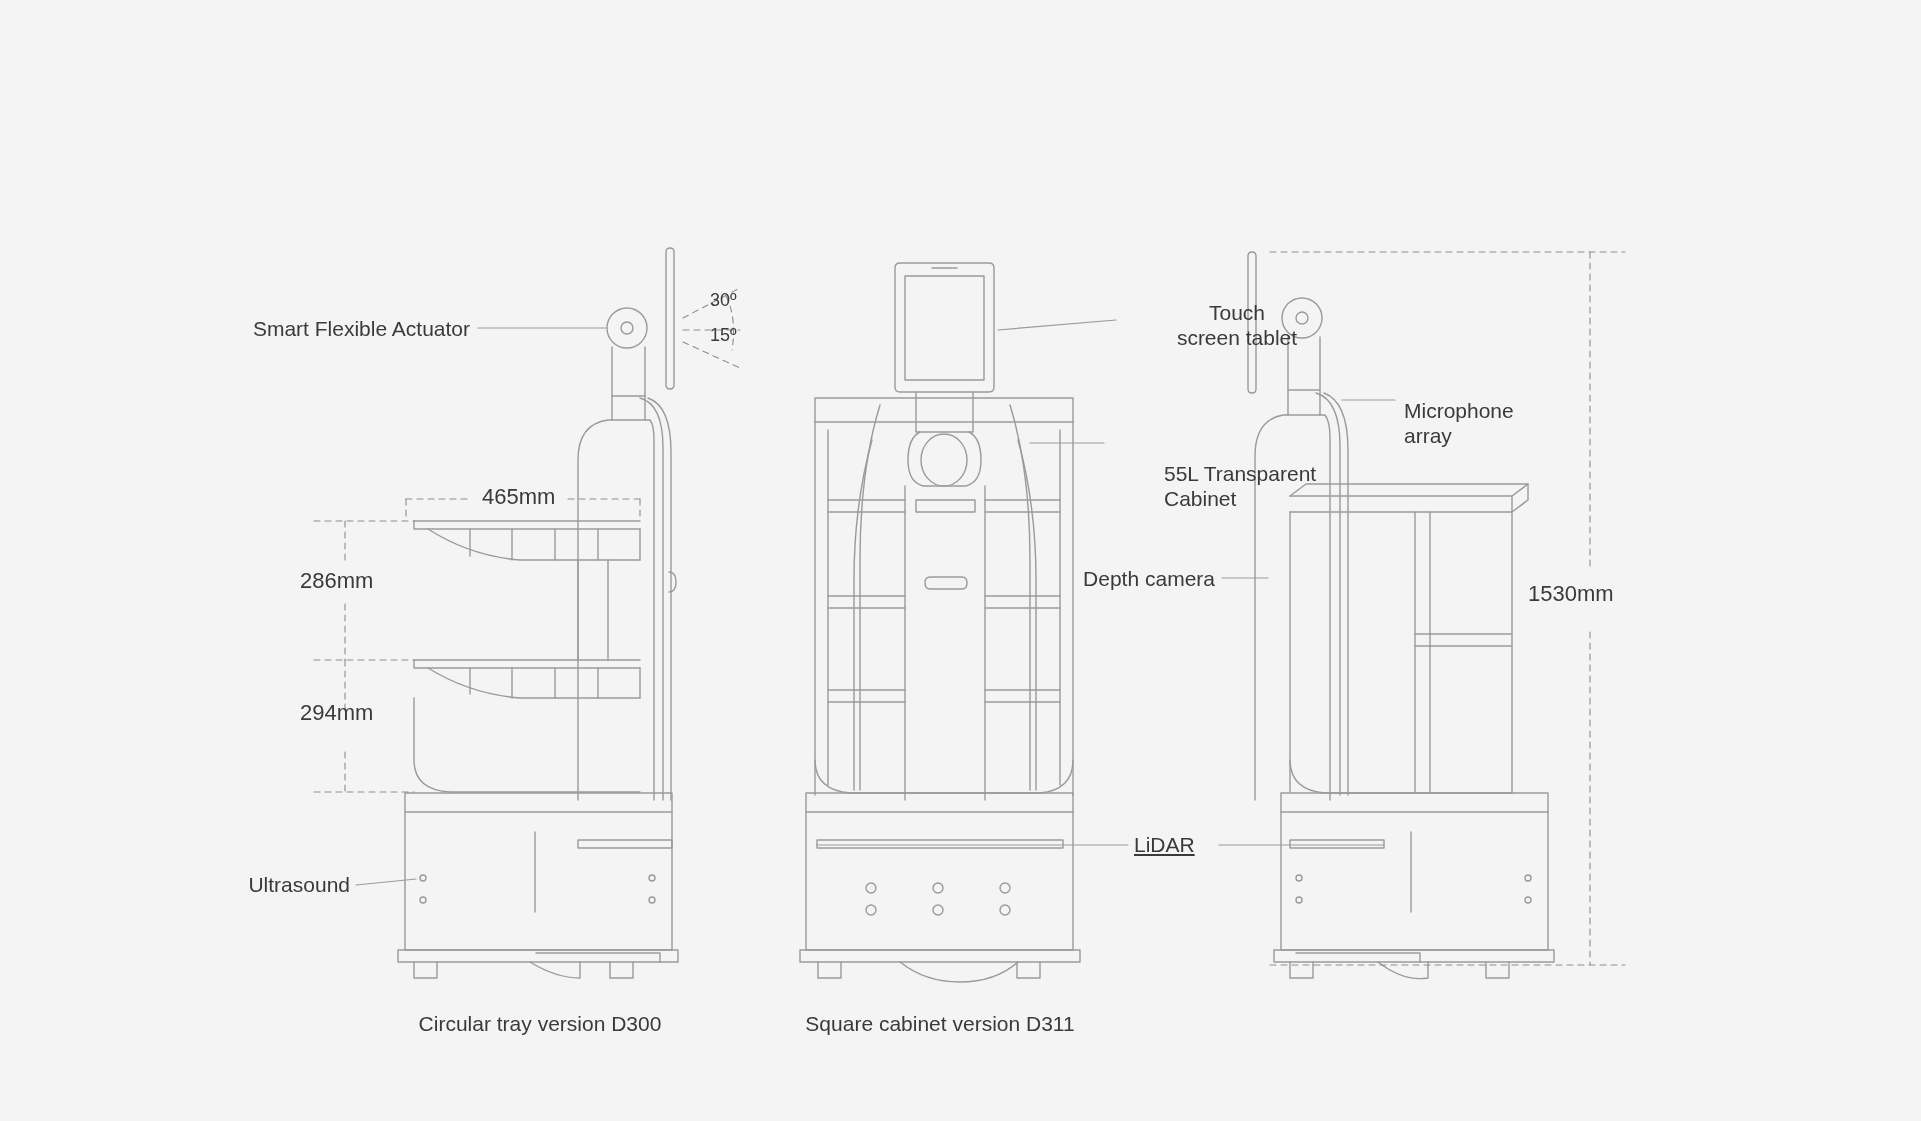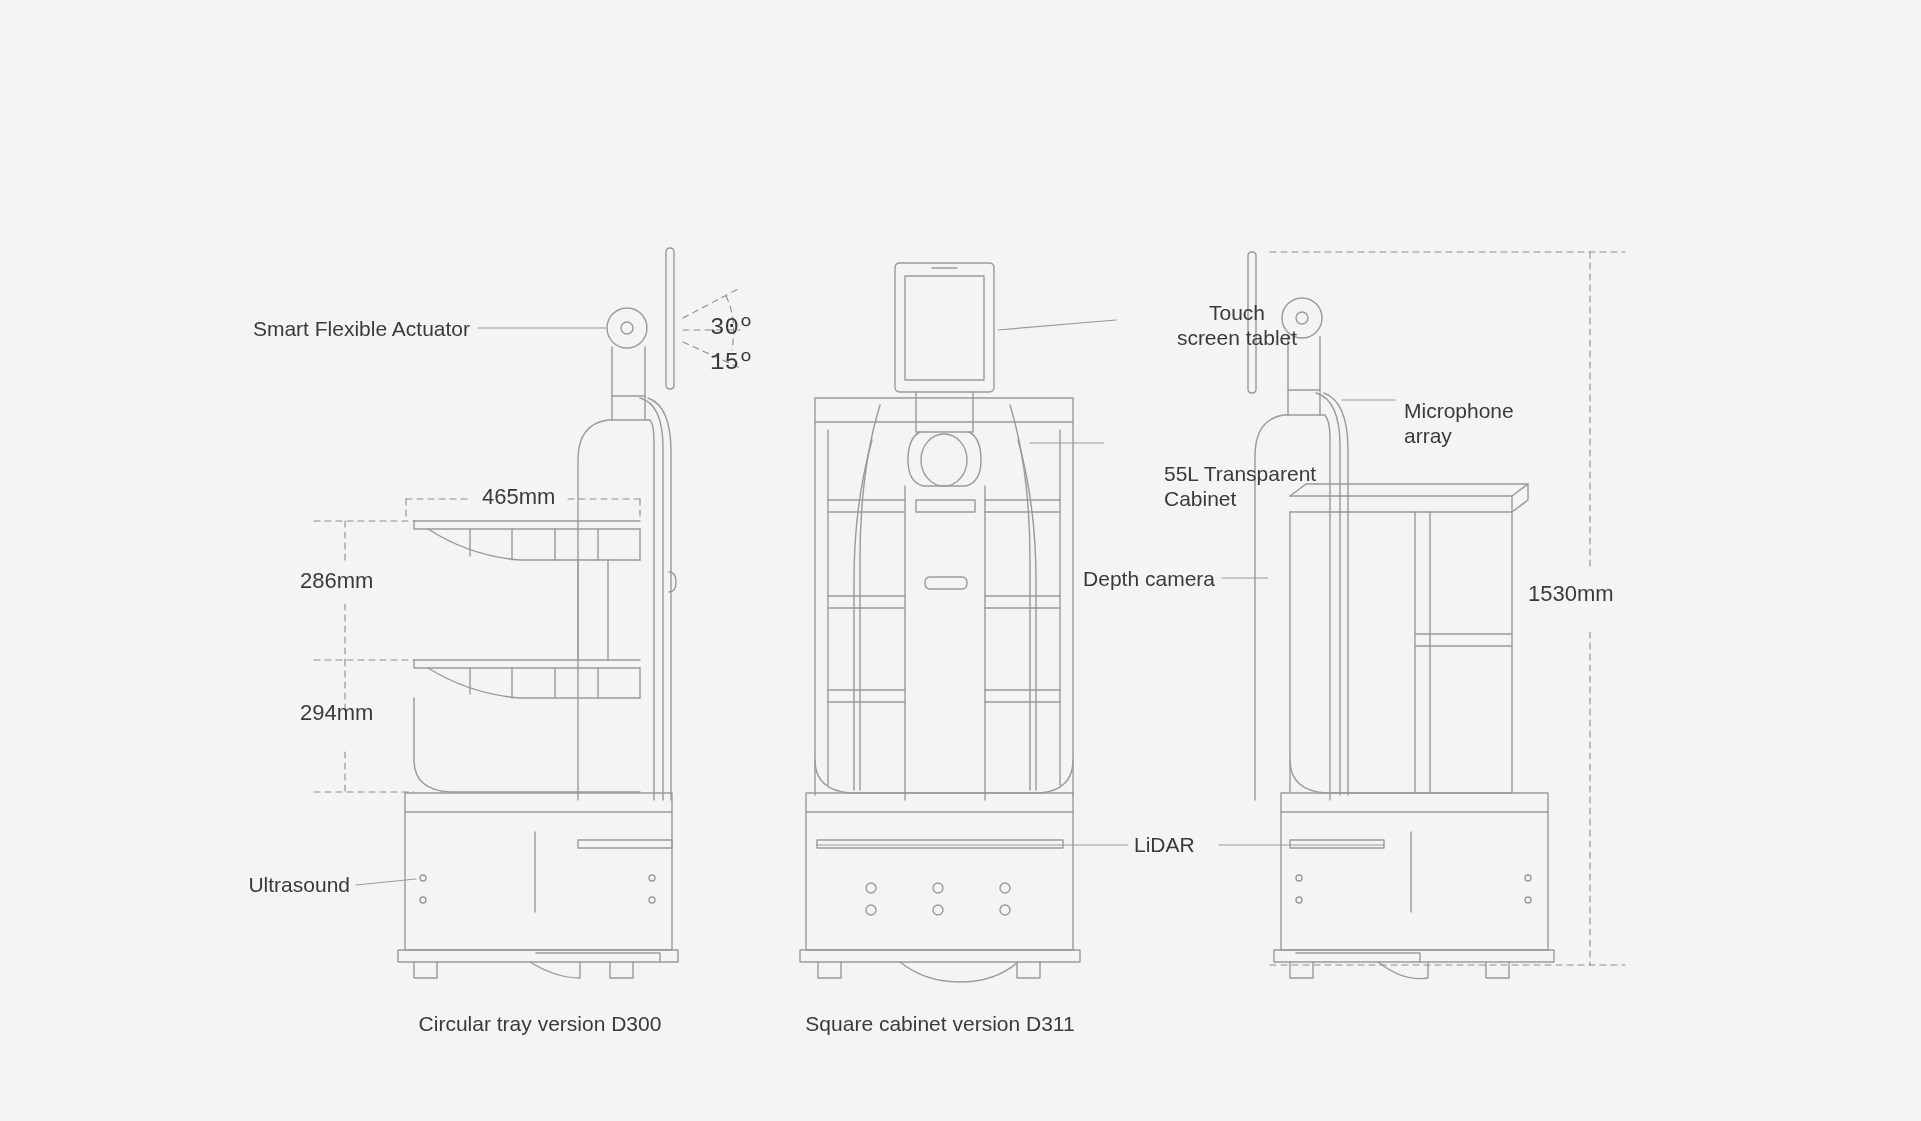--- a/index.html
+++ b/index.html
@@ -38,24 +38,23 @@
     position: absolute;
     color: #3a3a3a;
     font-size: 21px;
     font-family: "Liberation Sans", sans-serif;
     white-space: nowrap;
     text-align: center;
   }
   .angle {
     position: absolute;
     color: #3a3a3a;
-    font-size: 24px;
-    font-family: Liberation Mono, monospace;
+    font-size: 18px;
+    font-family: Liberation Sans, sans-serif;
     white-space: nowrap;
-    margin-top: 24px;
   }
   .lbl-right { text-align: left; }
   .lbl-left  { text-align: right; }
   svg { display: block; }
 </style>
 </head>
 <body>
 
 <div id="diagram">
 
@@ -290,21 +289,21 @@
   <div class="dim" style="left:300px; top:568px;">286mm</div>
   <div class="dim" style="left:300px; top:700px;">294mm</div>
   <div class="dim" style="left:1528px; top:581px;">1530mm</div>
 
   <div class="label lbl-right" style="left:1122px; top:300px; width:230px; text-align:center;">Touch
 screen tablet</div>
 
   <div class="label lbl-right" style="left:1164px; top:420px; width:240px;margin-top:41px;">55L Transparent
 Cabinet</div>
 
-  <div class="label lbl-right" style="left:1134px; top:832px; width:180px;">LiDAR</div>
+  <div class="label lbl-right" style="left:1134px; top:832px; width:180px;text-decoration:underline;">LiDAR</div>
 
   <div class="label lbl-right" style="left:1404px; top:398px; width:250px;">Microphone
 array</div>
 
   <div class="label lbl-left" style="left:1000px; top:566px; width:215px;">Depth camera</div>
 
   <div class="caption" style="left:305px; top:1012px; width:470px;">Circular tray version D300</div>
   <div class="caption" style="left:705px; top:1012px; width:470px;">Square cabinet version D311</div>
 
 </div>

